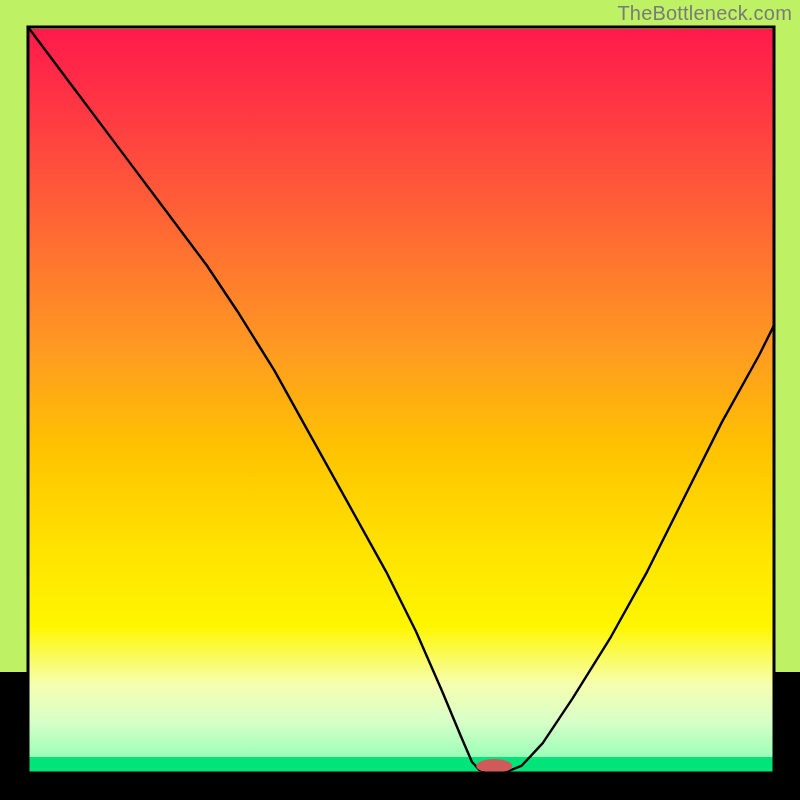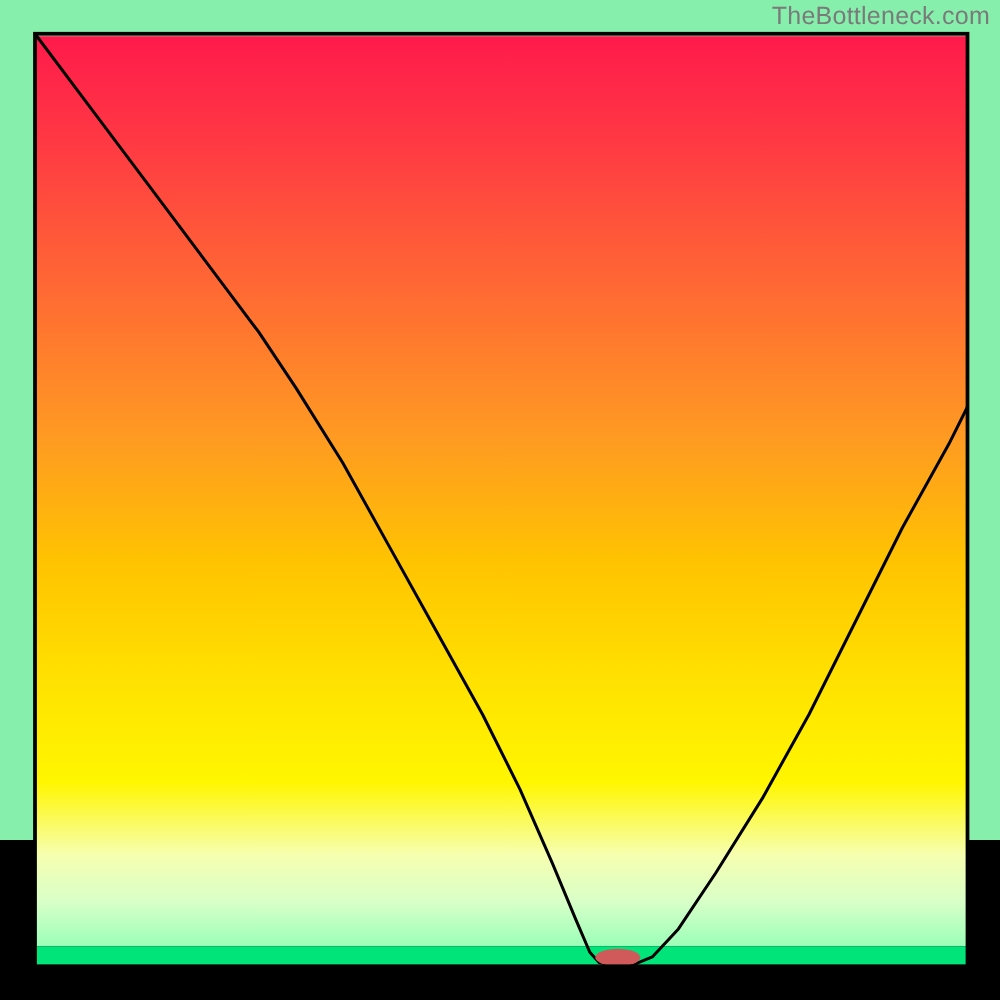--- a/index.html
+++ b/index.html
@@ -8,21 +8,21 @@
     width: 800px;
     height: 800px;
     background: #000;
     overflow: hidden;
     font-family: Arial, Helvetica, sans-serif;
   }
   .stage {
     position: relative;
     width: 800px;
     height: 672px;
-    background: #86efac;
+    background: #bef264;
   }
   .watermark {
     position: absolute;
     top: 2px;
     right: 8px;
     color: #7a7a7a;
     font-size: 20px;
     font-weight: 500;
     letter-spacing: 0.2px;
   }

